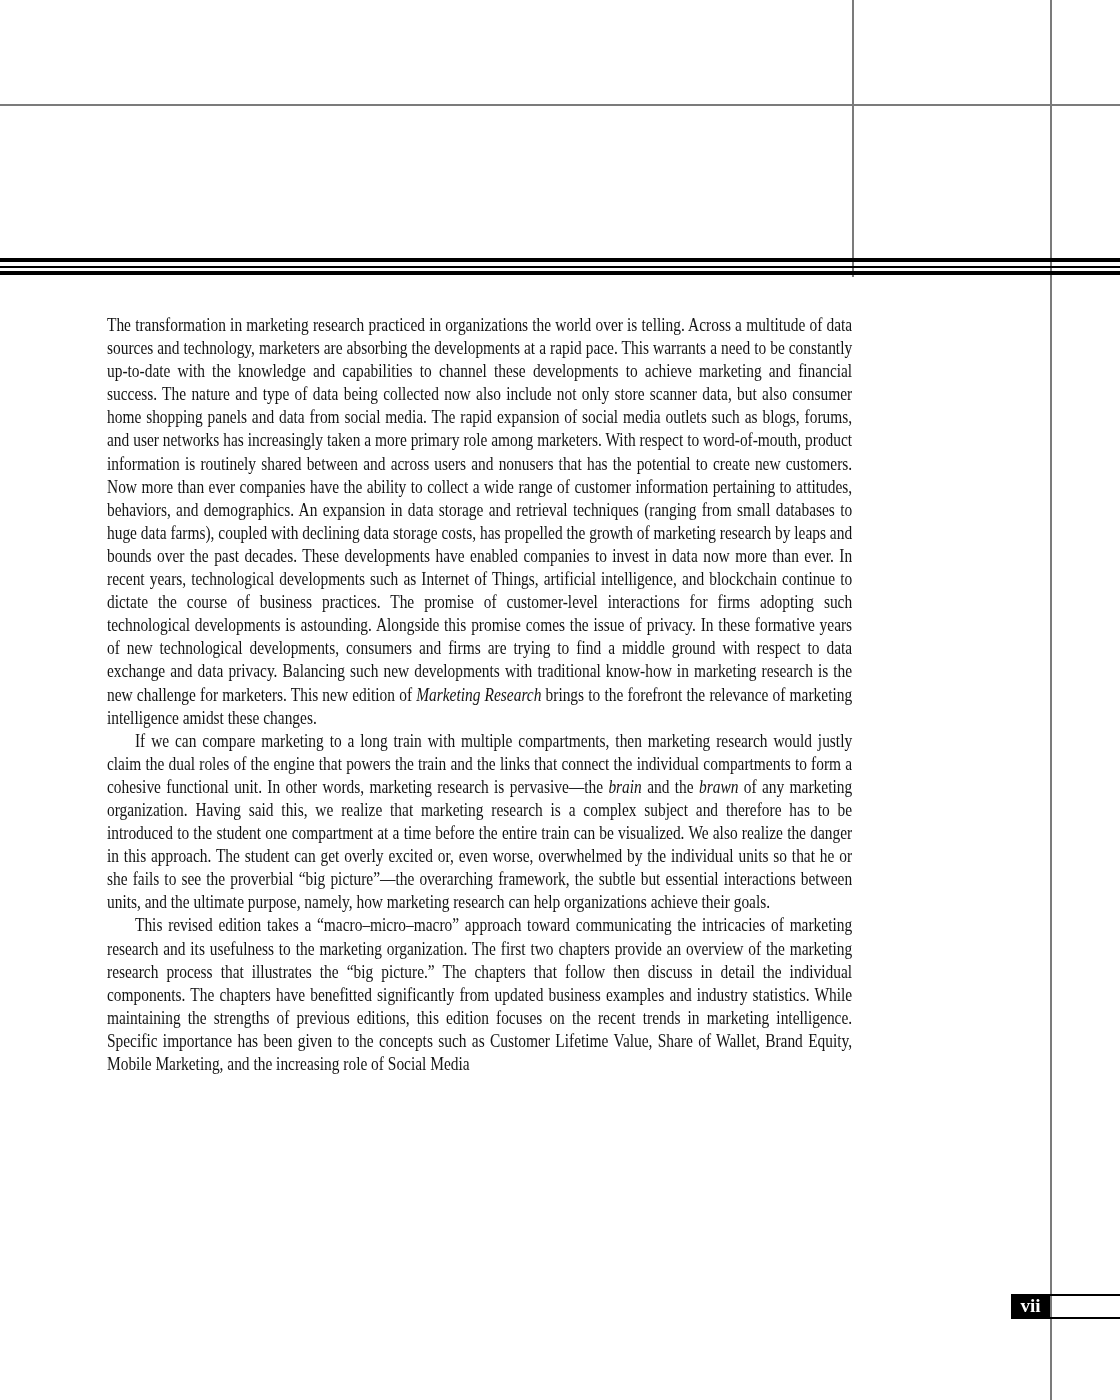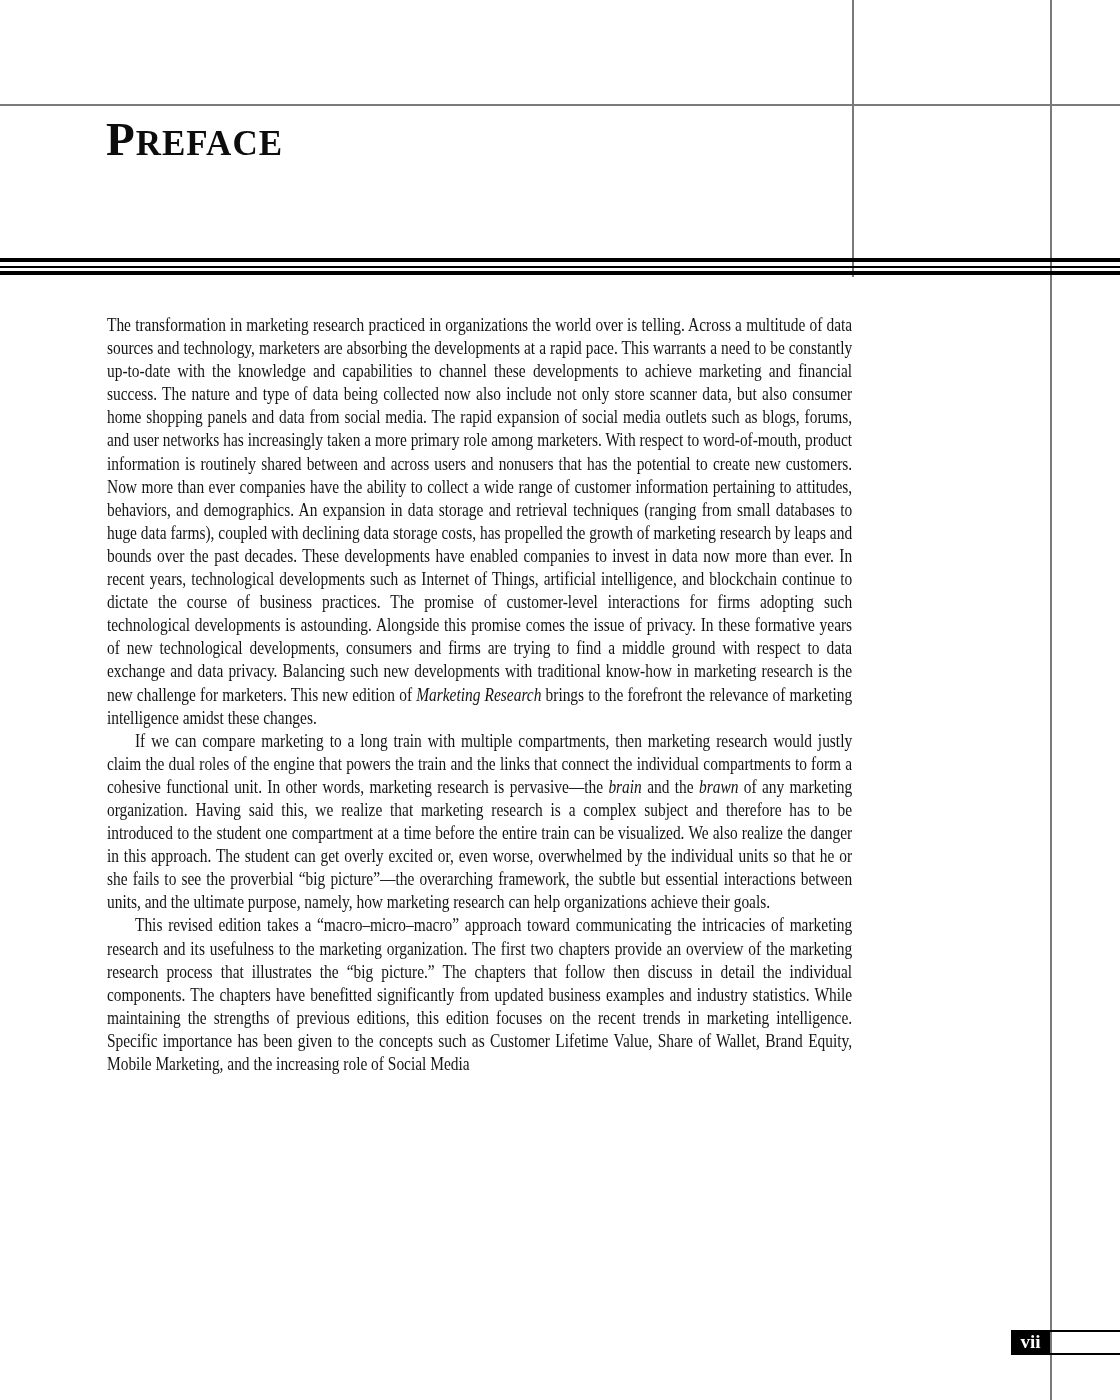--- a/index.html
+++ b/index.html
@@ -83,21 +83,20 @@
   .body-text p { margin: 0; padding: 0; }
   .body-text p.indent { text-indent: 35px; }
   .body-text em { font-style: italic; }
   
   .folio {
     position: absolute;
     left: 1011px;
     top: 1294px;
     width: 109px;
     height: 25px;
-    margin-top: 36px;
   }
   .folio .badge {
     position: absolute;
     left: 0;
     top: 0;
     width: 39px;
     height: 25px;
     background: #000000;
     color: #ffffff;
     font-weight: bold;
@@ -118,23 +117,20 @@
 </style>
 </head>
 <body>
 
 <div id="page">
 
   <div class="top-rule"></div>
   <div class="vline-left"></div>
   <div class="vline-right"></div>
 
-  <div class="heading">
-    <span class="initial">P</span><span class="rest">REFACE</span>
-  </div>
 
   <div class="triple-rule">
     <div class="r1"></div>
     <div class="g1"></div>
     <div class="r2"></div>
     <div class="g2"></div>
     <div class="r3"></div>
   </div>
 
   <div class="body-text">

